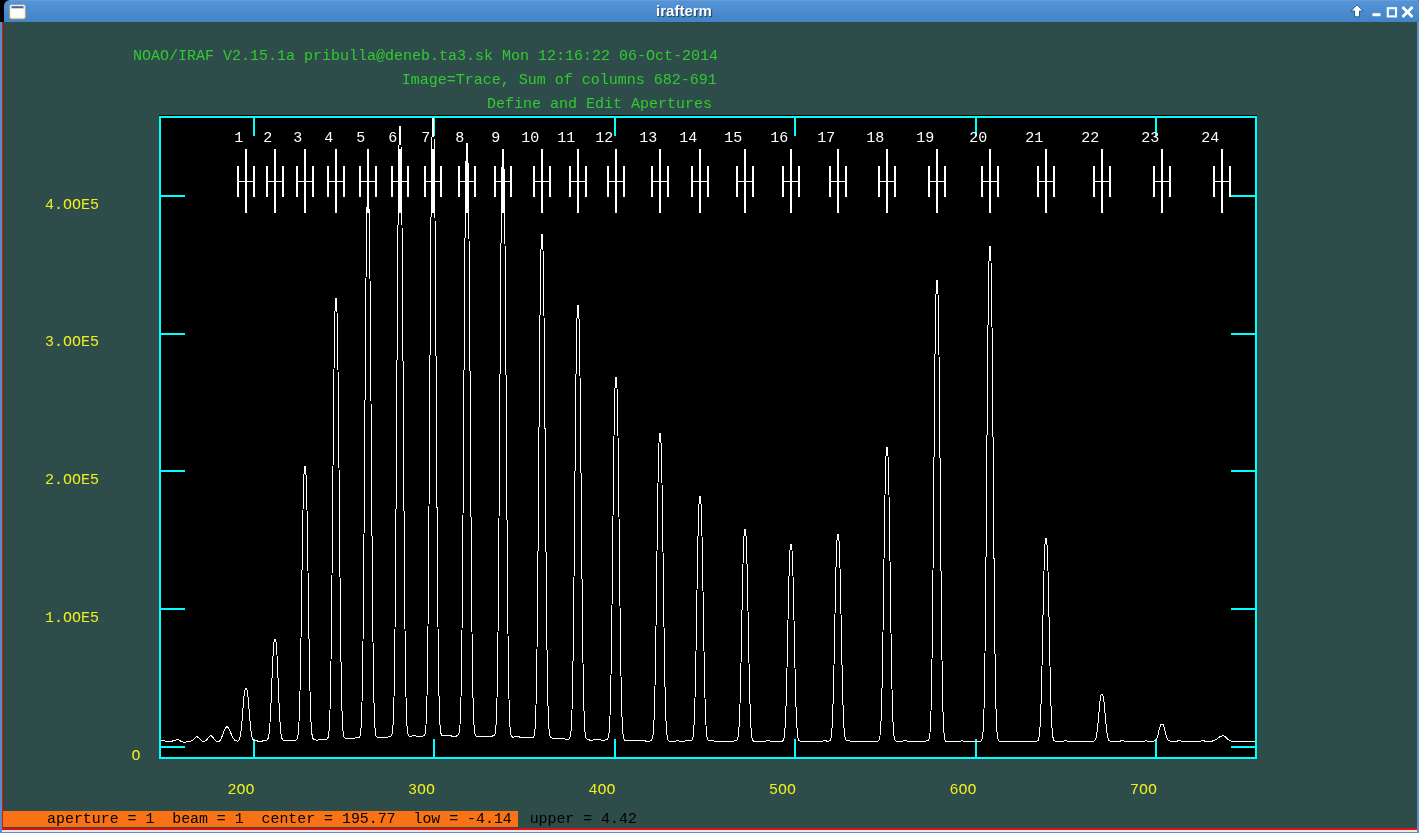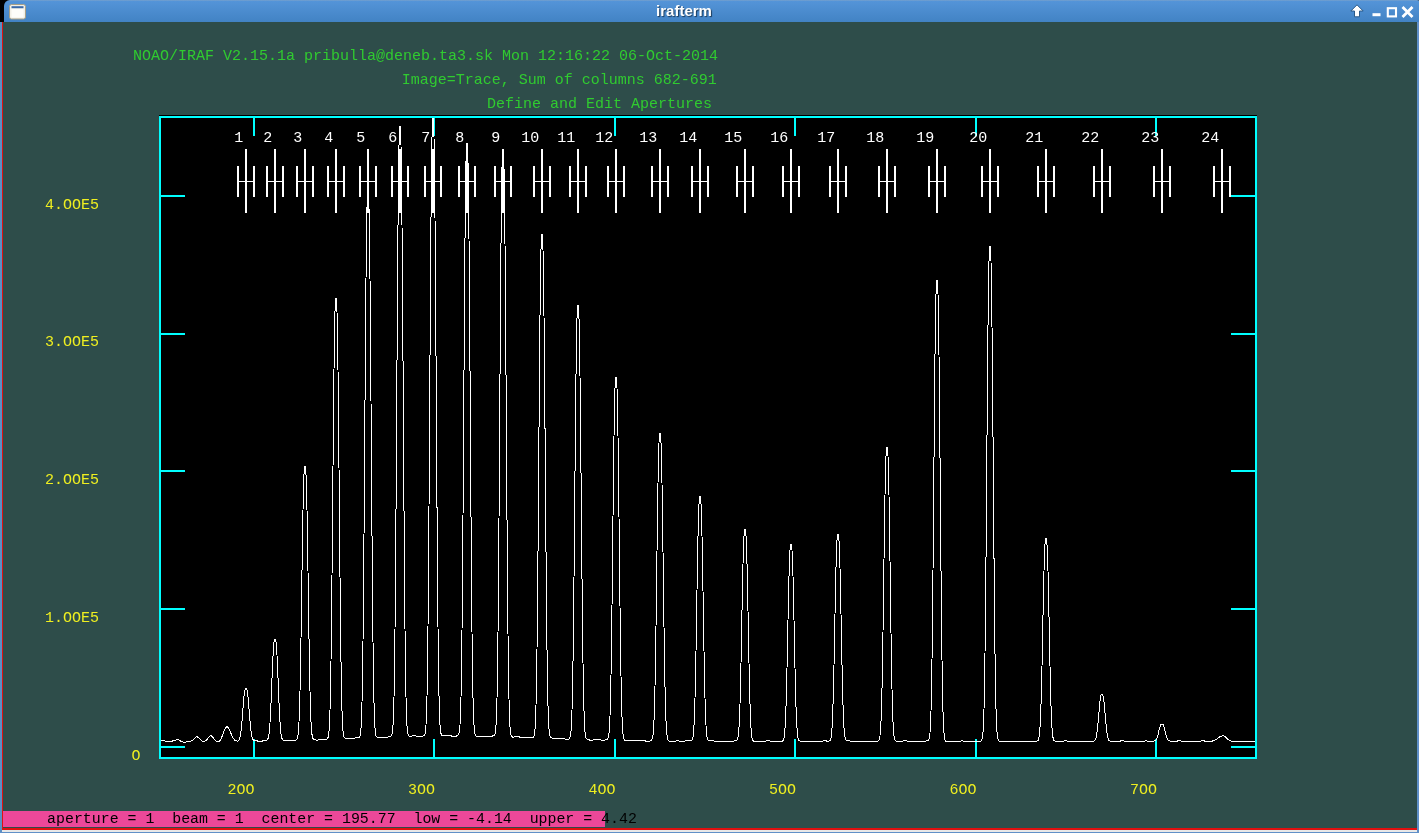--- a/index.html
+++ b/index.html
@@ -7,21 +7,21 @@
 #title{position:absolute;left:0;top:0;width:1360px;height:22px;text-align:center;
   font-family:"Liberation Sans",sans-serif;font-weight:bold;font-size:15px;color:#fff;
   line-height:22px;text-shadow:1px 1px 1px #1a3a5a;}
 #content{position:absolute;left:0;top:22px;width:1419px;height:811px;background:#2E4D4A;}
 #bleft{position:absolute;left:0;top:22px;width:1.7px;height:811px;background:#5a8fc5;}
 #bred{position:absolute;left:1.7px;top:22px;width:1.6px;height:806px;background:#e01010;}
 #bright{position:absolute;left:1417.3px;top:22px;width:1.7px;height:811px;background:#6090c8;}
 #bbotred{position:absolute;left:1.7px;top:828.1px;width:1415.6px;height:1.6px;background:#e01010;}
 #bbotwhite{position:absolute;left:1.7px;top:829.7px;width:1415.6px;height:1.9px;background:#e8e8e8;}
 #bbotblue{position:absolute;left:0;top:831.6px;width:1419px;height:1.4px;background:#6090c8;}
-#status{position:absolute;left:3.3px;top:811.2px;width:602px;height:16.2px;background:#ec4899;
+#status{position:absolute;left:3.3px;top:811.2px;width:515px;height:16.2px;background:#f97316;
   font-family:"Liberation Mono",monospace;font-size:14.9px;color:#000;line-height:16.5px;
   white-space:pre;padding-left:43.8px;box-sizing:border-box;}
 </style></head>
 <body>
 <div id="win">
  <div id="titlebar">
   <div id="title">irafterm</div>
   <svg width="18" height="17" viewBox="0 0 18 17" style="position:absolute;left:5px;top:3.5px">
     <rect x="0.5" y="0.5" width="16" height="14.5" rx="2" fill="#f2f0e8" stroke="#a8a088" stroke-width="1"></rect>
     <rect x="2.5" y="2.2" width="12" height="2" fill="#3a6aaa"></rect>

